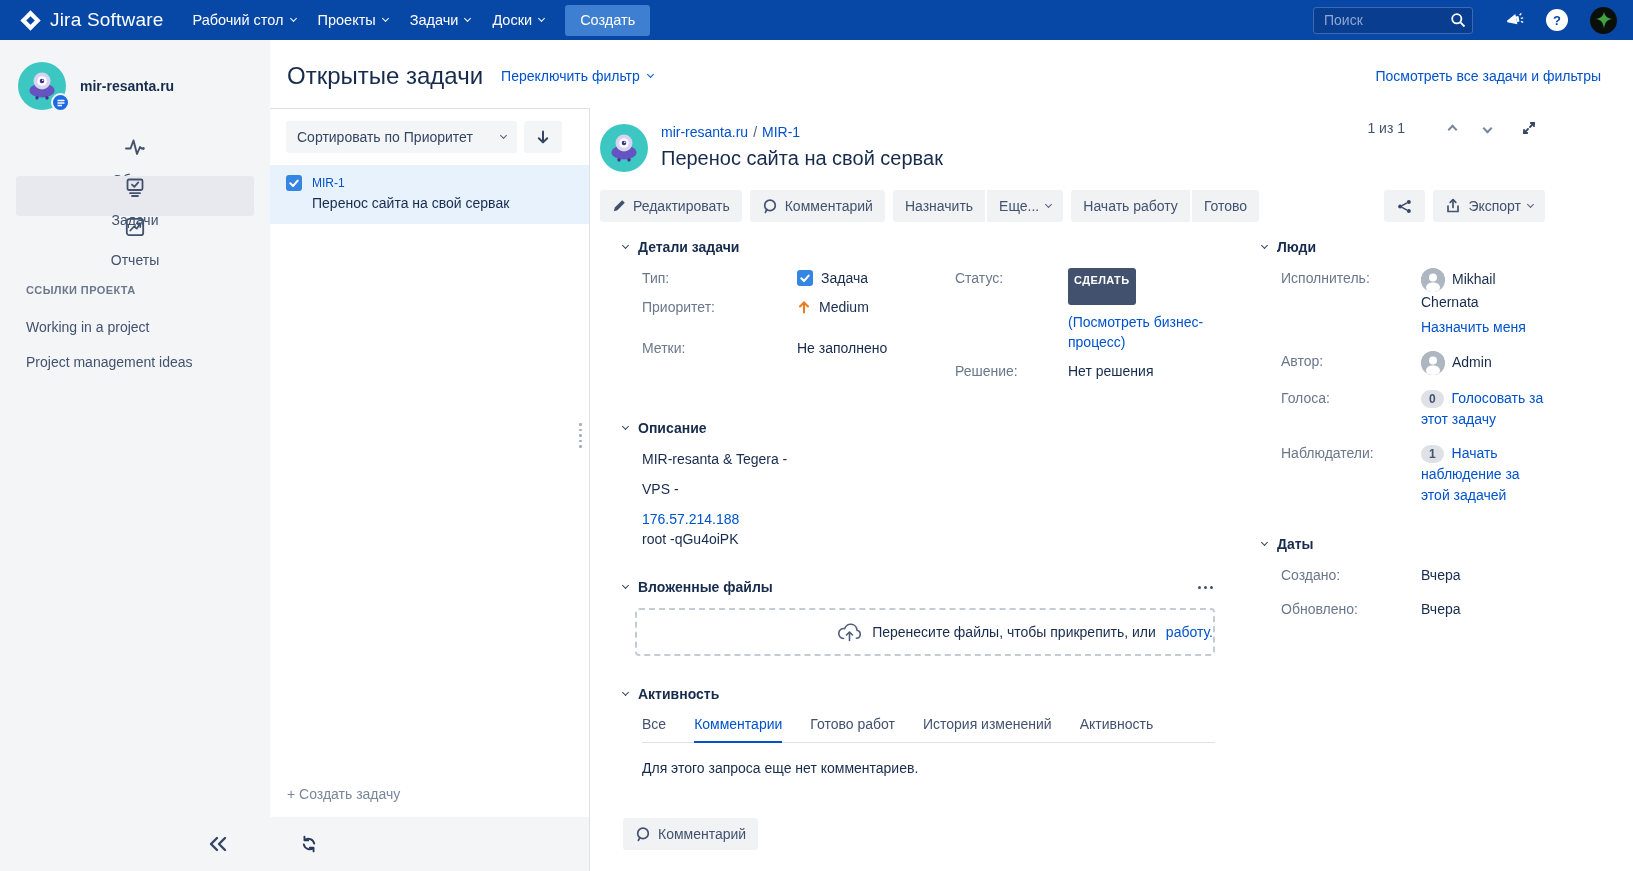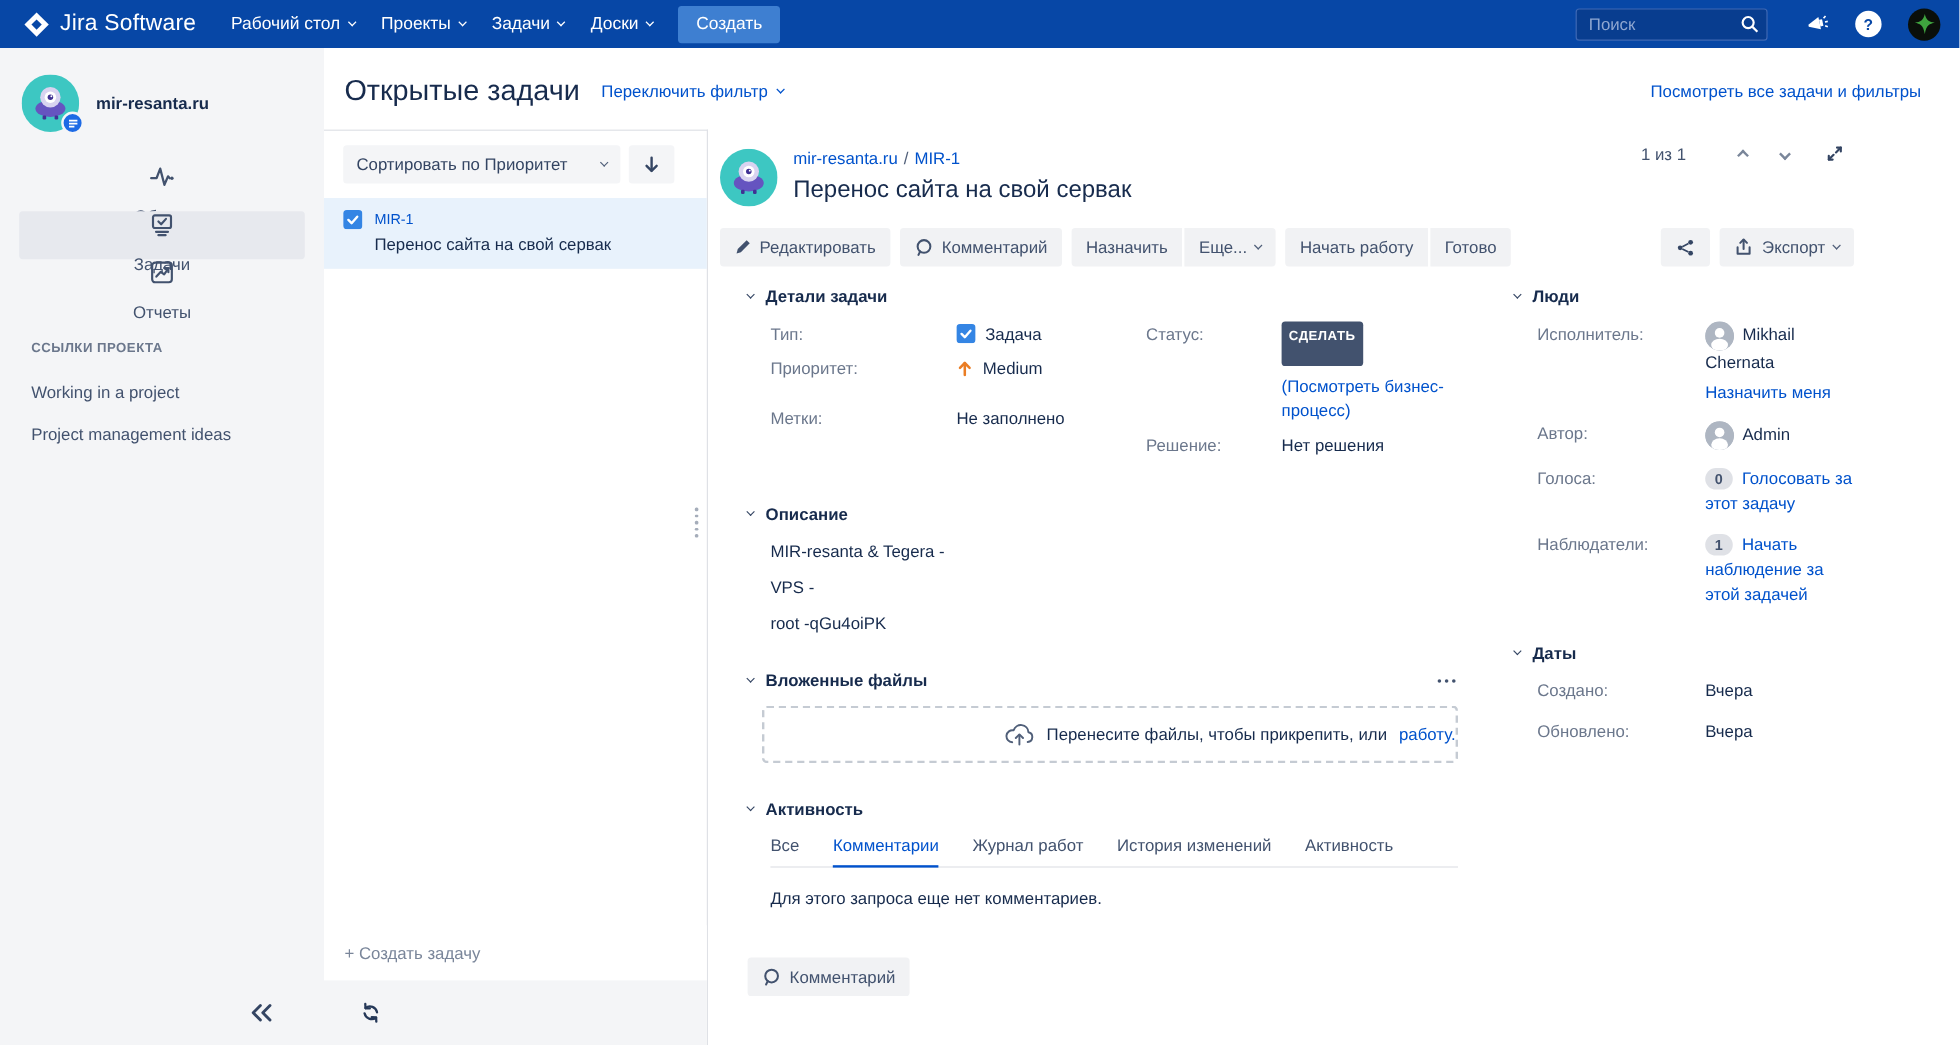--- a/index.html
+++ b/index.html
@@ -475,20 +475,21 @@
 
             <div class="section">
               <div class="sec-head">
                 <span class="sec-chev cv sm"></span>
                 <span>Описание</span>
               </div>
               <div class="sec-body desc">
                 <p>MIR-resanta &amp; Tegera -</p>
                 <p>VPS -</p>
                 <p>
+                  <a class="blk">176.57.214.188</a>
                   <span class="blk">root -qGu4oiPK</span>
                 </p>
               </div>
             </div>
 
             <div class="section">
               <div class="sec-head">
                 <span class="sec-chev cv sm"></span>
                 <span>Вложенные файлы</span>
                 <span class="meatball">
@@ -511,21 +512,21 @@
             </div>
 
             <div class="section">
               <div class="sec-head">
                 <span class="sec-chev cv sm"></span>
                 <span>Активность</span>
               </div>
               <div class="tabs">
                 <span class="tab">Все</span>
                 <span class="tab active">Комментарии</span>
-                <span class="tab">Журнал работ</span>
+                <span class="tab">Готово работ</span>
                 <span class="tab">История изменений</span>
                 <span class="tab">Активность</span>
               </div>
               <div class="empty-comments">Для этого запроса еще нет комментариев.</div>
             </div>
 
             <div class="comment-bottom">
               <button class="btn">
                 <span style="display:flex;">
                   <svg width="16" height="16" viewBox="0 0 16 16" fill="none" stroke="#42526E" stroke-width="1.7">

